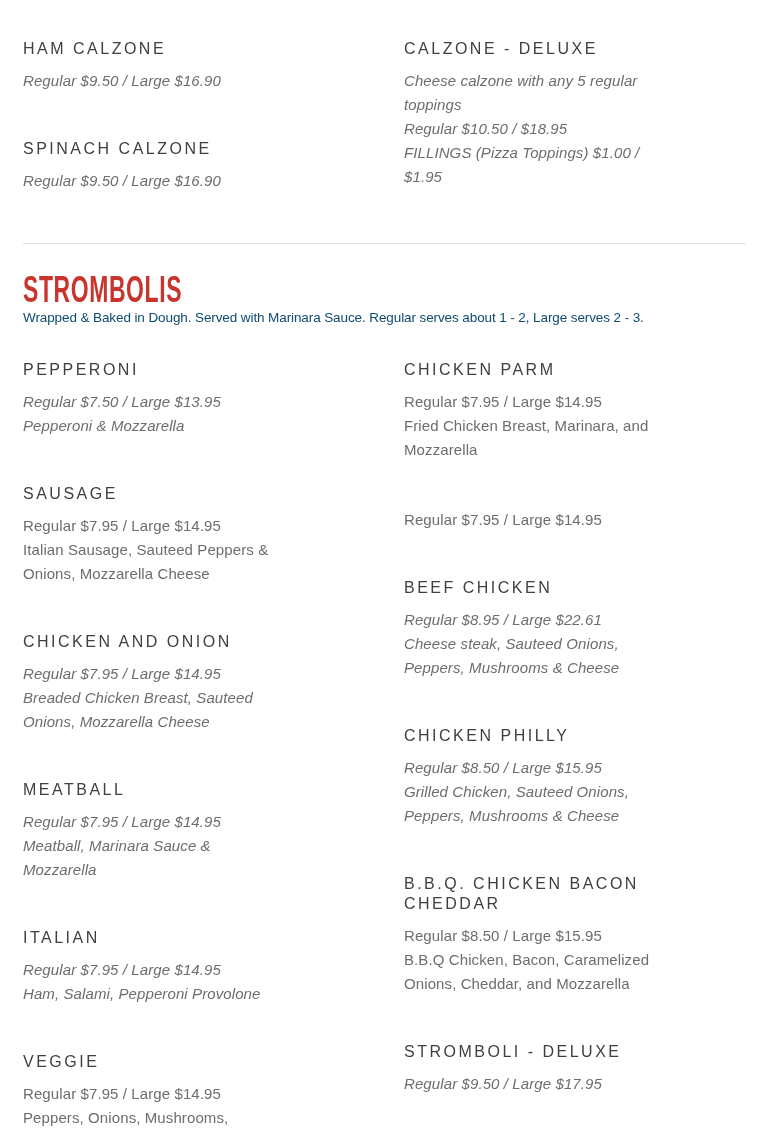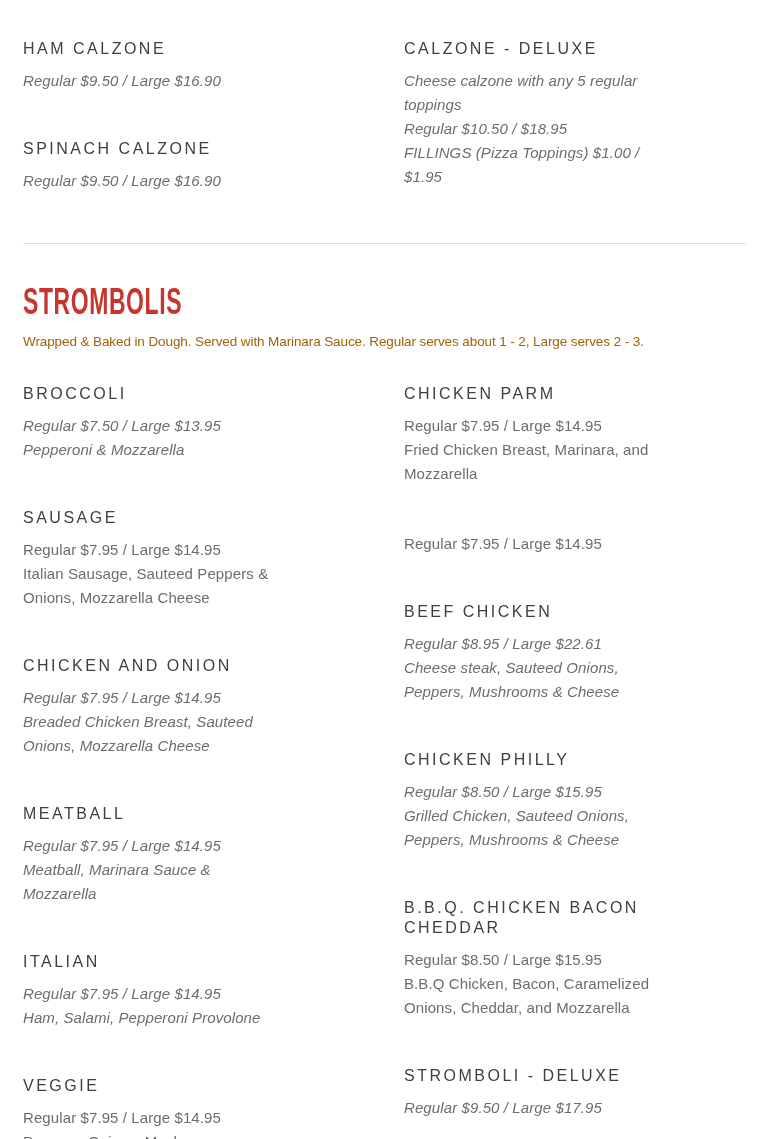--- a/index.html
+++ b/index.html
@@ -20,32 +20,32 @@
   }
   .item-line {
     font-size: 15px; line-height: 24px; color: #6d6d6d;
     letter-spacing: 0.1px;
   }
   .item-line.italic { font-style: italic; }
   .divider {
     border: none; border-top: 1px solid var(--divider-color, #e0e0e0);
     margin: 4px 0 0 0;
   }
-  .section-title { margin-top: 40px; line-height: 36px; height: 36px; }
+  .section-title { margin-top: 28px; line-height: 36px; height: 36px; }
   .section-title .condensed {
     display: inline-block;
     font-size: 37px; font-weight: 700; line-height: 36px;
     letter-spacing: 1px;
     color: var(--accent-color, #c8352c);
     transform: scaleX(0.62); transform-origin: 0 50%;
     white-space: nowrap;
   }
   .section-subtitle {
-    font-size: 13.5px; line-height: 20px; color: #a16207;
-    margin: 12px 0 32px 0; letter-spacing: -0.1px;
+    font-size: 13.5px; line-height: 20px; color: #0c4a6e;
+    margin: 0 0 32px 0; letter-spacing: -0.1px;
   }
 </style>
 </head>
 <body>
 
 <main class="page">
 
   <section class="menu-section">
     <div class="menu-grid">
       <div class="menu-col">
@@ -82,21 +82,21 @@
 
   <section class="menu-section">
     <h2 class="section-title">
       <span class="condensed">STROMBOLIS</span>
     </h2>
     <p class="section-subtitle">Wrapped &amp; Baked in Dough. Served with Marinara Sauce. Regular serves about 1 - 2, Large serves 2 - 3.</p>
     <div class="menu-grid">
       <div class="menu-col">
 
           <div class="menu-item">
-            <h3 class="item-name">BROCCOLI</h3>
+            <h3 class="item-name">PEPPERONI</h3>
             <div class="item-lines">
               <p class="item-line italic">Regular $7.50 / Large $13.95</p>
               <p class="item-line italic">Pepperoni &amp; Mozzarella</p>
             </div>
           </div>
 
           <div class="menu-item">
             <h3 class="item-name">SAUSAGE</h3>
             <div class="item-lines">
               <p class="item-line">Regular $7.95 / Large $14.95</p>

